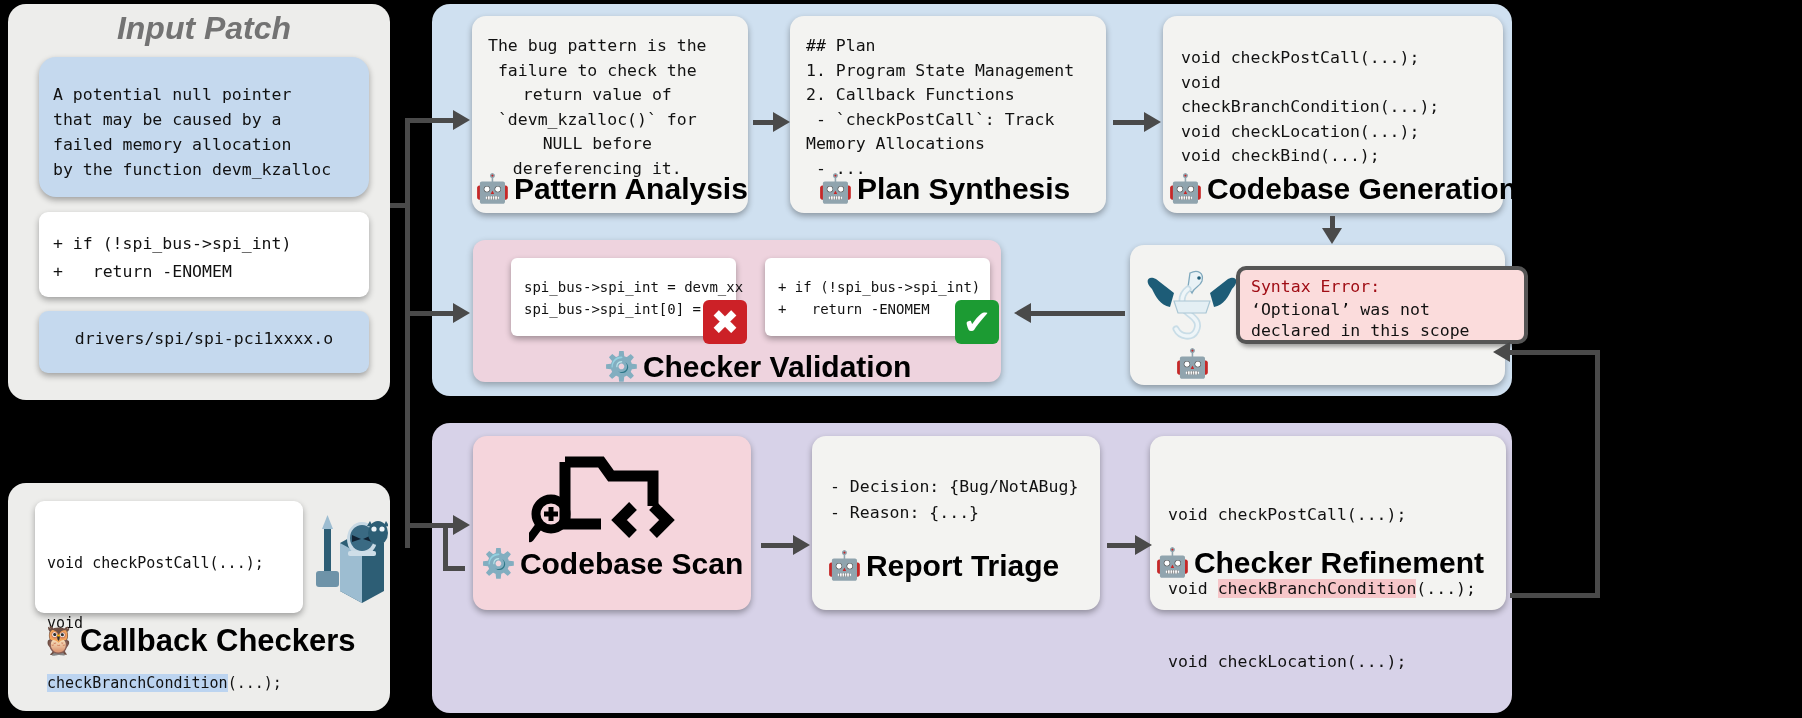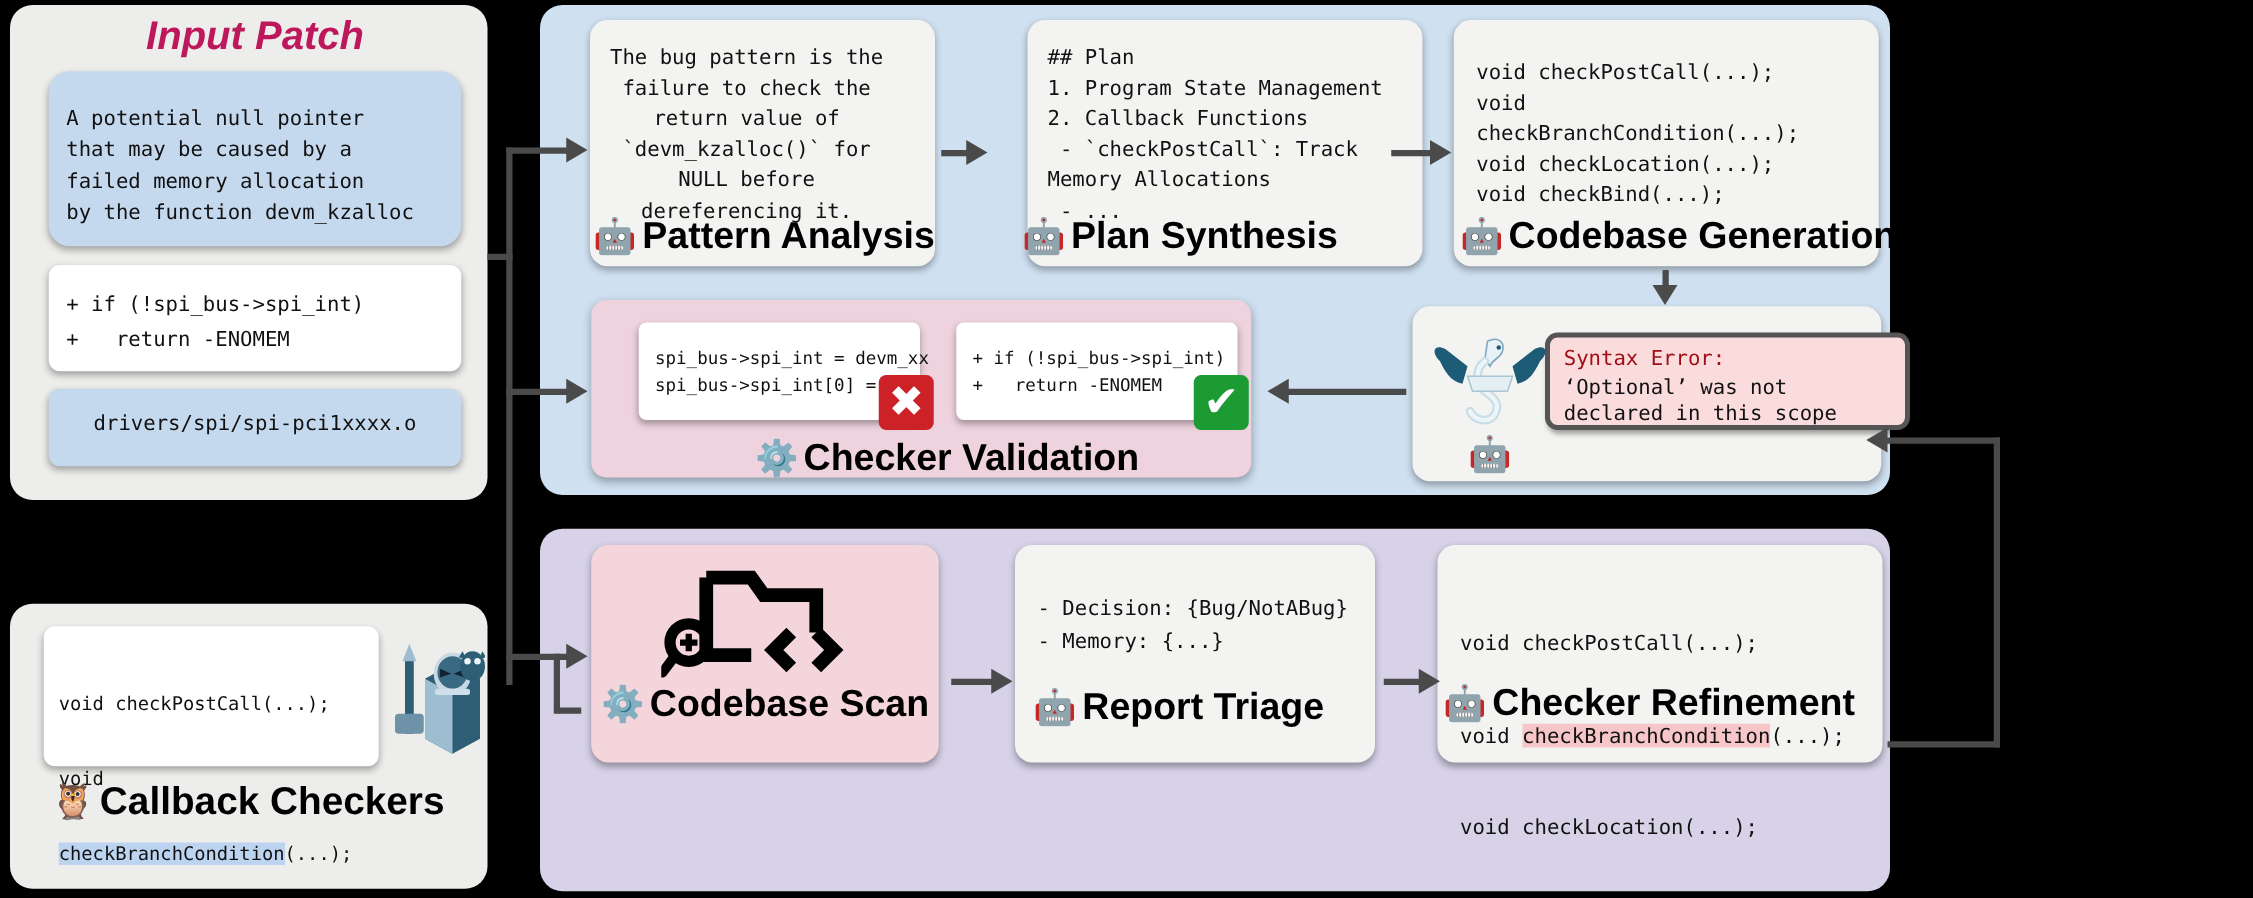--- a/index.html
+++ b/index.html
@@ -26,21 +26,21 @@
   .card-blue  { background:#c5d9ee; }
   .card-pink  { background:#f5d5dc; }
 
   .mono {
     font-family: "DejaVu Sans Mono", "Liberation Mono", monospace;
     white-space: pre;
     color:#111;
   }
   .title-it {
     font-family:"Liberation Sans", sans-serif;
-    font-weight:bold; font-style:italic; color:#be185d;padding-left:10px;
+    font-weight:bold; font-style:italic; color:#737373;padding-left:10px;
   }
   .steplabel {
     position:absolute; display:flex; align-items:center; gap:4px;
     font-weight:bold; color:#000; white-space:nowrap;
     font-family:"Liberation Sans", sans-serif;
   }
   .steplabel .emj { font-size:28px; line-height:1; display:inline-block; }
 
   
   .arrow-h { position:absolute; height:5px; background:#4a4a4a; }
@@ -150,21 +150,21 @@
 return value of
 `devm_kzalloc()` for
 NULL before
 dereferencing it.</div>
   </div>
   <div class="steplabel" style="left:475px; top:172px; font-size:30px;">
     <span class="emj">🤖</span>
     <span>Pattern Analysis</span>
   </div>
 
-  <div class="card" style="left:790px; top:16px; width:316px; height:197px;margin-left:32px;">
+  <div class="card" style="left:790px; top:16px; width:316px; height:197px;">
     <div class="mono" style="position:absolute; left:16px; top:18px; font-size:16.5px; line-height:24.5px;">## Plan
 1. Program State Management
 2. Callback Functions
  - `checkPostCall`: Track
 Memory Allocations
  - ...</div>
   </div>
   <div class="steplabel" style="left:818px; top:172px; font-size:30px;">
     <span class="emj">🤖</span>
     <span>Plan Synthesis</span>
@@ -236,21 +236,21 @@
       <polyline points="124,54 138,68 124,82" fill="none" stroke="#000" stroke-width="11" stroke-linejoin="miter" stroke-linecap="butt"></polyline>
     </svg>
   </div>
   <div class="steplabel" style="left:481px; top:547px; font-size:30px;">
     <span class="emj">⚙️</span>
     <span>Codebase Scan</span>
   </div>
 
   <div class="card" style="left:812px; top:436px; width:288px; height:174px;">
     <div class="mono" style="position:absolute; left:18px; top:38px; font-size:16.5px; line-height:26px;">- Decision: {Bug/NotABug}
-- Memory: {...}</div>
+- Reason: {...}</div>
   </div>
   <div class="steplabel" style="left:827px; top:549px; font-size:30px;">
     <span class="emj">🤖</span>
     <span>Report Triage</span>
   </div>
 
   <div class="card" style="left:1150px; top:436px; width:356px; height:174px;">
     <div class="mono" style="position:absolute; left:18px; top:18px; font-size:16.5px; line-height:24.5px;">
       <div><span>void checkPostCall(...);</span></div>
       <div><span>void </span><span class="hl-pink">checkBranchCondition</span><span>(...);</span></div>

